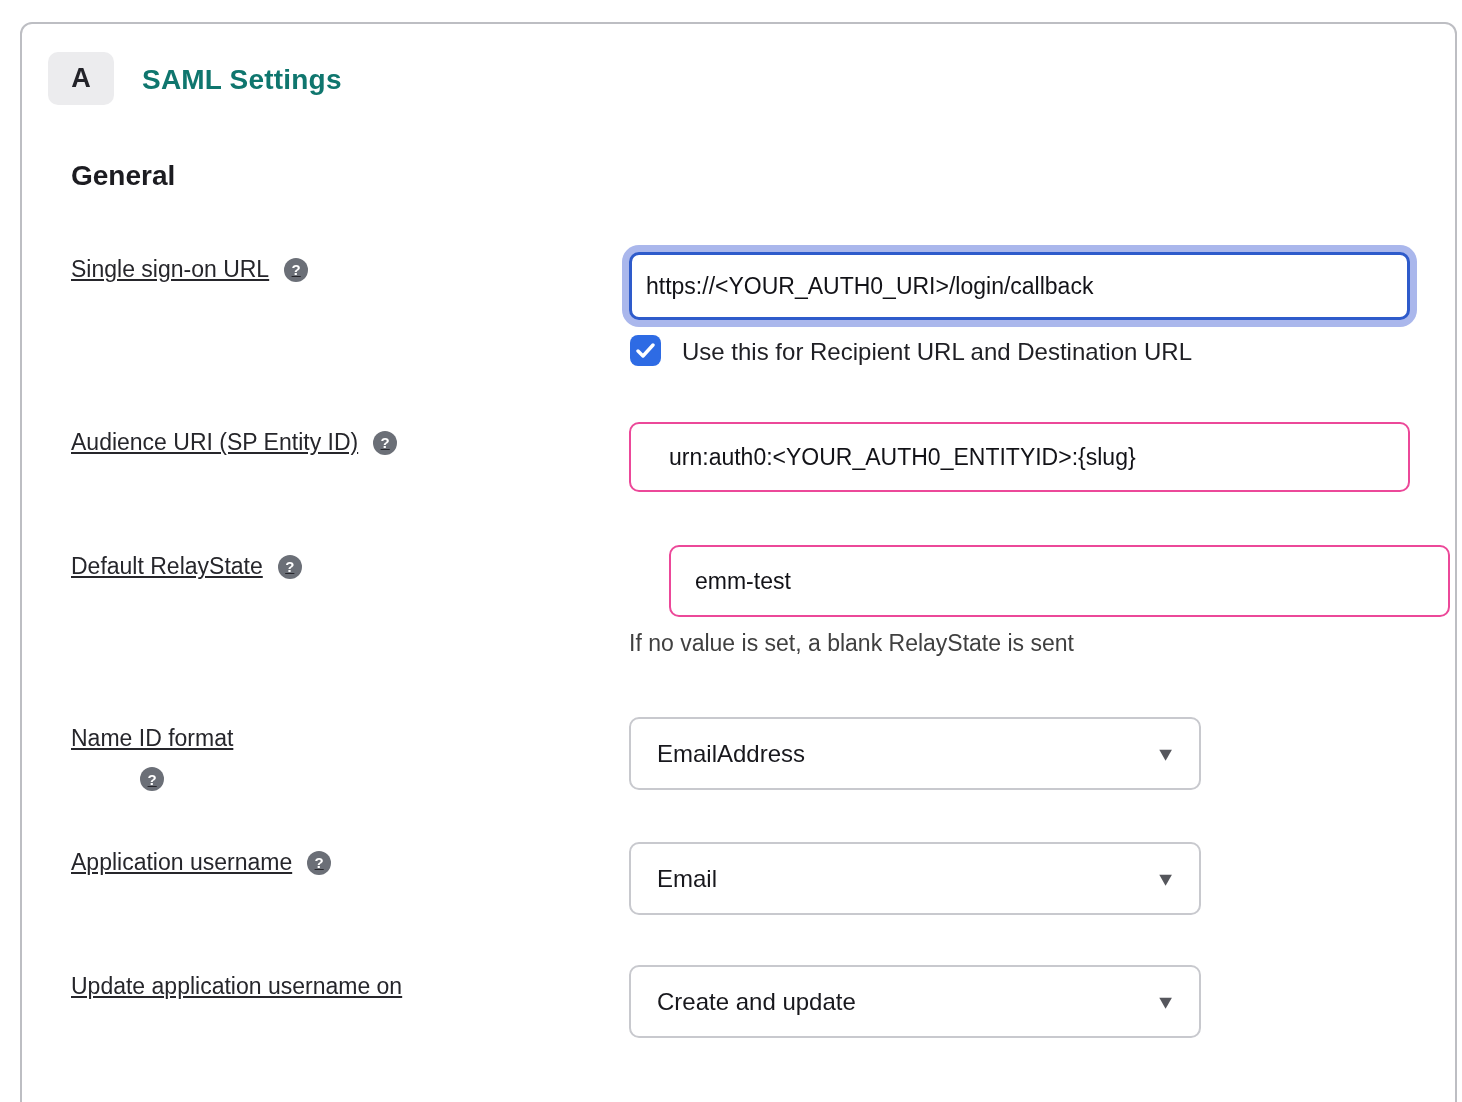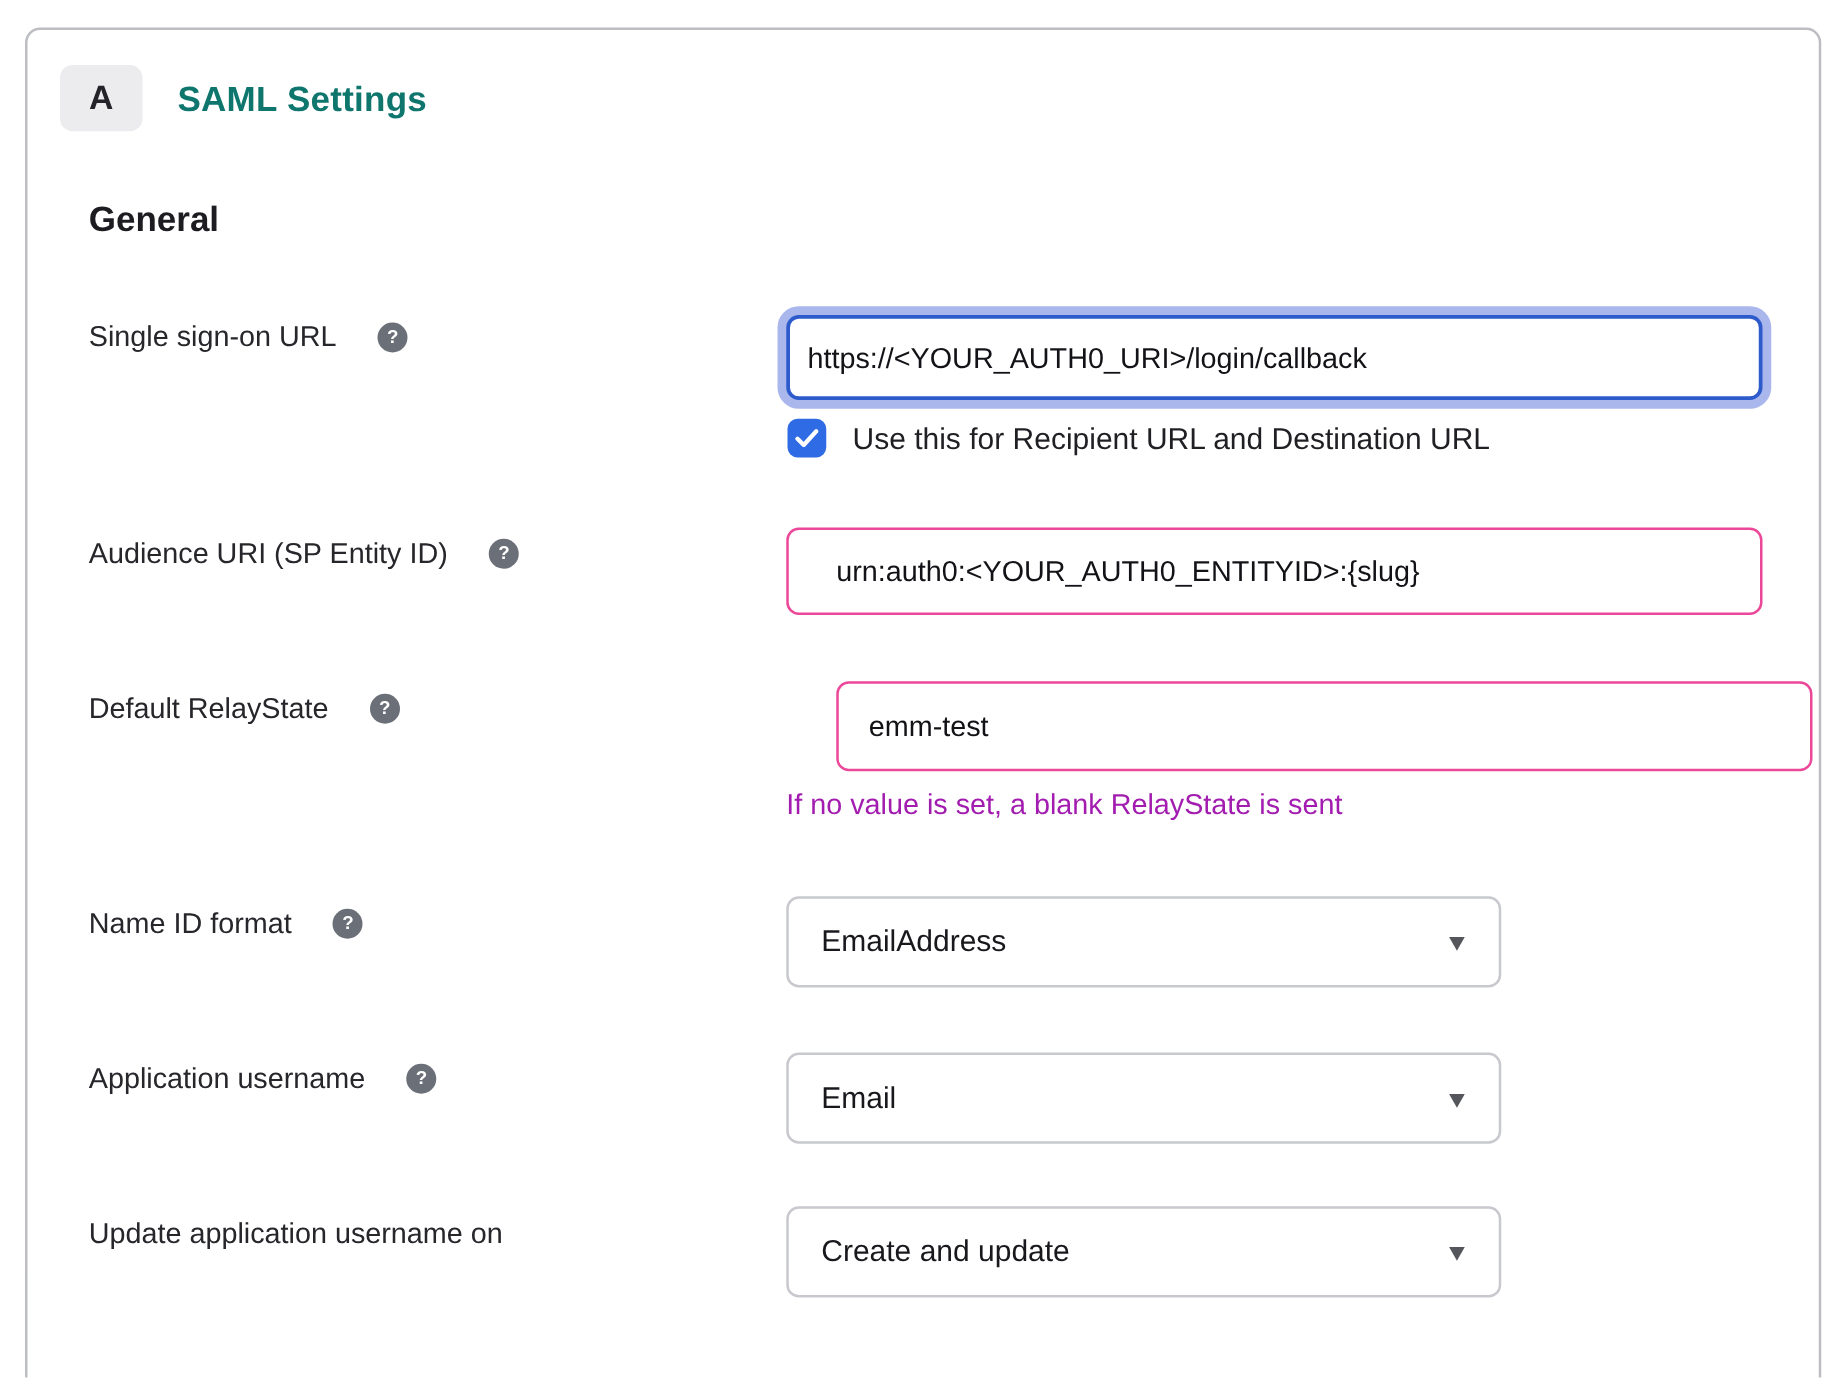--- a/index.html
+++ b/index.html
@@ -19,21 +19,21 @@
 
   .badge{
     left:26px;top:28px;width:66px;height:53px;background:#ececee;
     border-radius:10px;display:flex;align-items:center;justify-content:center;
     font-size:27px;font-weight:bold;color:#232329;
   }
   .section-title{left:120px;top:40px;font-size:28px;font-weight:bold;color:#0f766e;letter-spacing:.2px;}
   .subsection-title{left:49px;top:136px;font-size:28px;font-weight:bold;color:#1c1c21;}
 
   .field-label{
-    font-size:23px;color:#26262b;display:flex;align-items:center;gap:33px;
+    font-size:23px;color:#26262b;display:flex;align-items:center;gap:15px;text-decoration:underline;
   }
   .help{
     width:24px;height:24px;border-radius:50%;background:#6b6f77;color:#ffffff;
     font-size:15px;font-weight:bold;display:inline-flex;align-items:center;
     justify-content:center;flex:0 0 auto;user-select:none;
   }
   .text-input{
     background:#ffffff;border:2px solid #ec4899;border-radius:10px;
     font-family:"Liberation Sans", sans-serif;
     font-size:23px;color:#121217;outline:none;width:100%;height:100%;
@@ -48,21 +48,21 @@
   .pad-lg .text-input{padding-left:38px;}
 
   .checkbox{
     left:608px;top:311px;width:31px;height:31px;border-radius:8px;
     background:#2e6be4;display:flex;align-items:center;justify-content:center;
     cursor:pointer;
   }
   .checkbox svg{display:block;}
   .checkbox-label{left:660px;top:312px;font-size:24px;color:#1f1f24;line-height:31px;}
 
-  .hint{left:607px;top:606px;font-size:23px;color:#a21caf;}
+  .hint{left:607px;top:606px;font-size:23px;color:#404040;}
 
   .select{
     width:572px;height:73px;background:#ffffff;border:2px solid #c8c9ce;
     border-radius:10px;display:flex;align-items:center;
     padding:0 28px 0 26px;cursor:pointer;
   }
   .select .value{font-size:24px;color:#18181d;flex:1 1 auto;}
   .select .caret{
     font-size:22px;color:#55565c;flex:0 0 auto;line-height:1;
     transform:scaleX(1.15);
@@ -104,21 +104,21 @@
 
   <div class="field-label abs" style="left:49px;top:529px;">
     <span>Default RelayState</span>
     <span class="help">?</span>
   </div>
   <div class="input-wrap abs" style="left:607px;top:521px;height:72px;margin-left:40px;">
     <input class="text-input" type="text" value="emm-test" style="">
   </div>
   <div class="hint abs">If no value is set, a blank RelayState is sent</div>
 
-  <div class="field-label abs" style="left:49px;top:701px;">
+  <div class="field-label abs" style="left:49px;top:701px;flex-direction:column;">
     <span>Name ID format</span>
     <span class="help">?</span>
   </div>
   <div class="select abs" style="left:607px;top:693px;">
     <span class="value">EmailAddress</span>
     <span class="caret">▾</span>
   </div>
 
   <div class="field-label abs" style="left:49px;top:825px;">
     <span>Application username</span>

